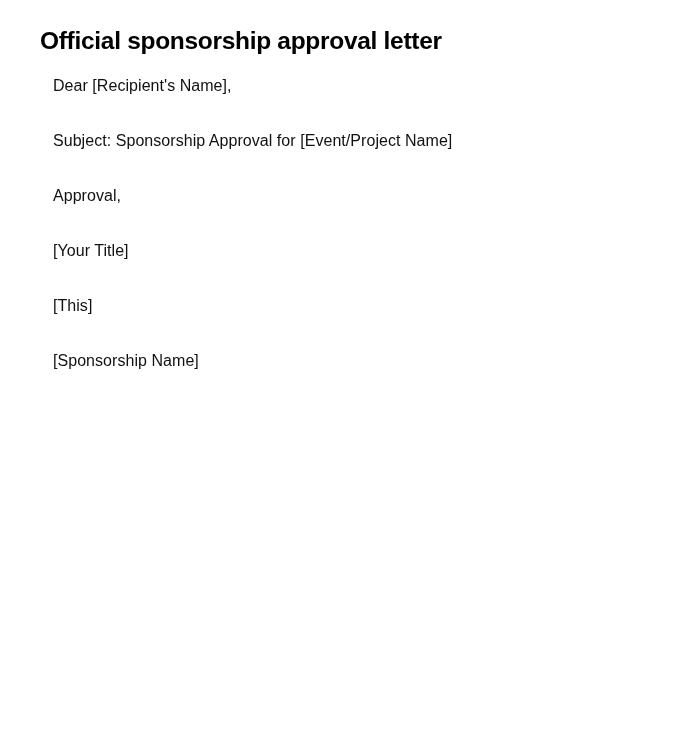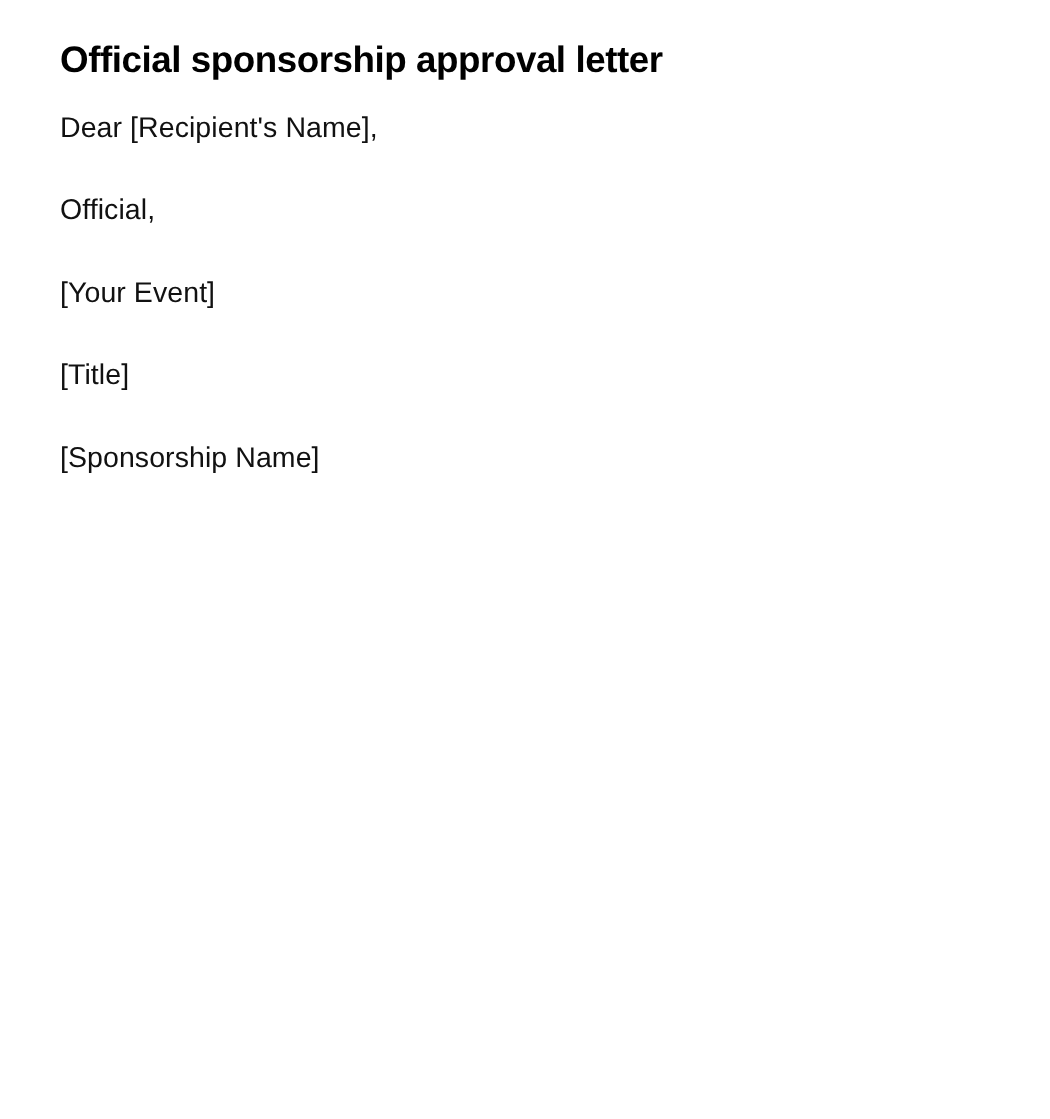--- a/index.html
+++ b/index.html
@@ -12,30 +12,31 @@
   }
   .title {
     font-size: 24.5px;
     font-weight: bold;
     letter-spacing: -0.3px;
     margin: 0 0 12px 0;
     line-height: 30px;
     color: #000;
   }
   .para {
-    font-size: 19px;
+    font-size: 16px;
     line-height: 35px;
-    margin: 0 0 20px 0;
+    margin: 0 0 20px 13px;
     width: 610px;
     letter-spacing: 0.05px;
   }
 </style>
 </head>
 <body>
 
 <div class="page">
   <h1 class="title">Official sponsorship approval letter</h1>
   <p class="para">Dear [Recipient's Name],</p>
-  <p class="para">Official,</p>
-  <p class="para">[Your Event]</p>
-  <p class="para">[Title]</p>
+  <p class="para">Subject: Sponsorship Approval for [Event/Project Name]</p>
+  <p class="para">Approval,</p>
+  <p class="para">[Your Title]</p>
+  <p class="para">[This]</p>
   <p class="para">[Sponsorship Name]</p>
 </div>
 
 </body></html>

